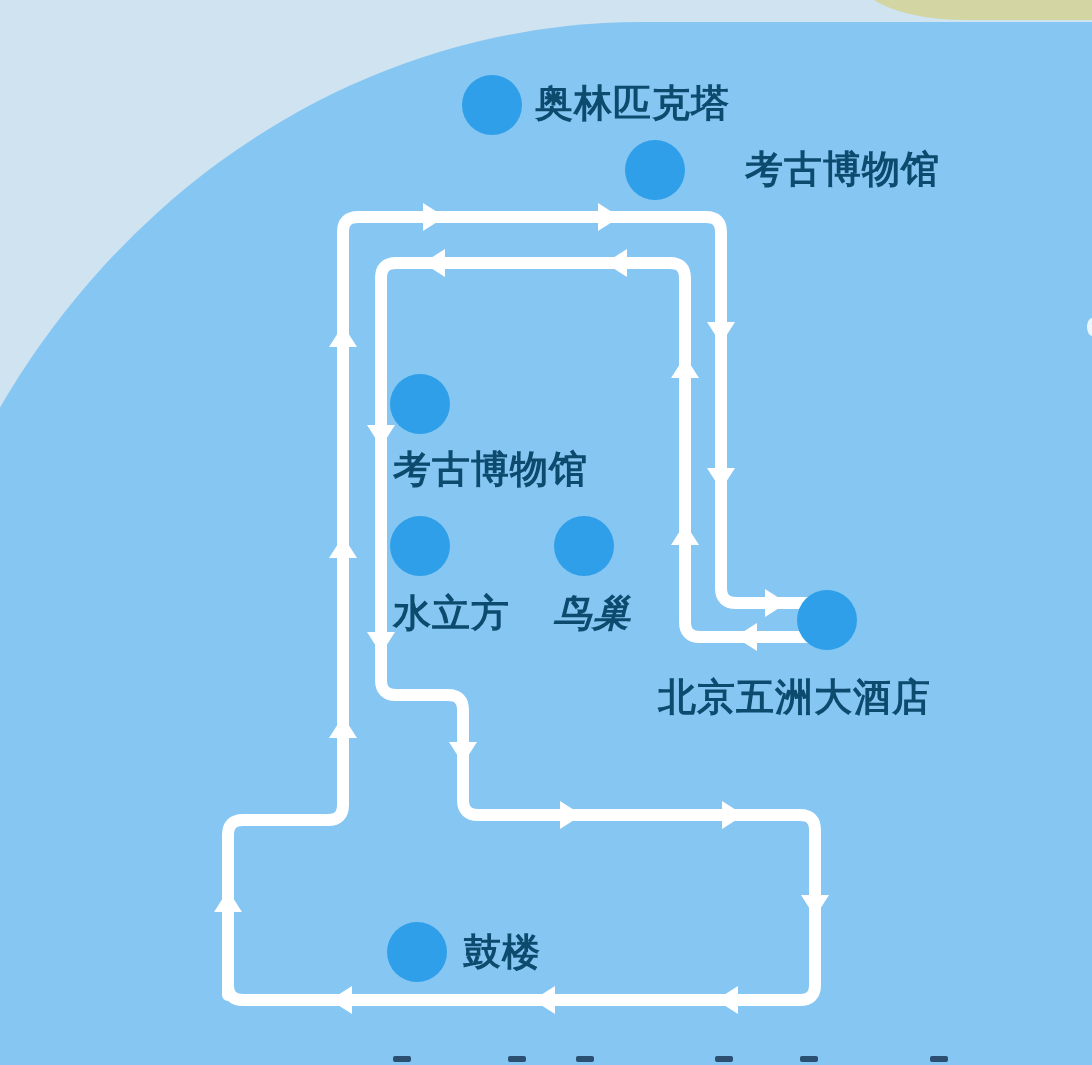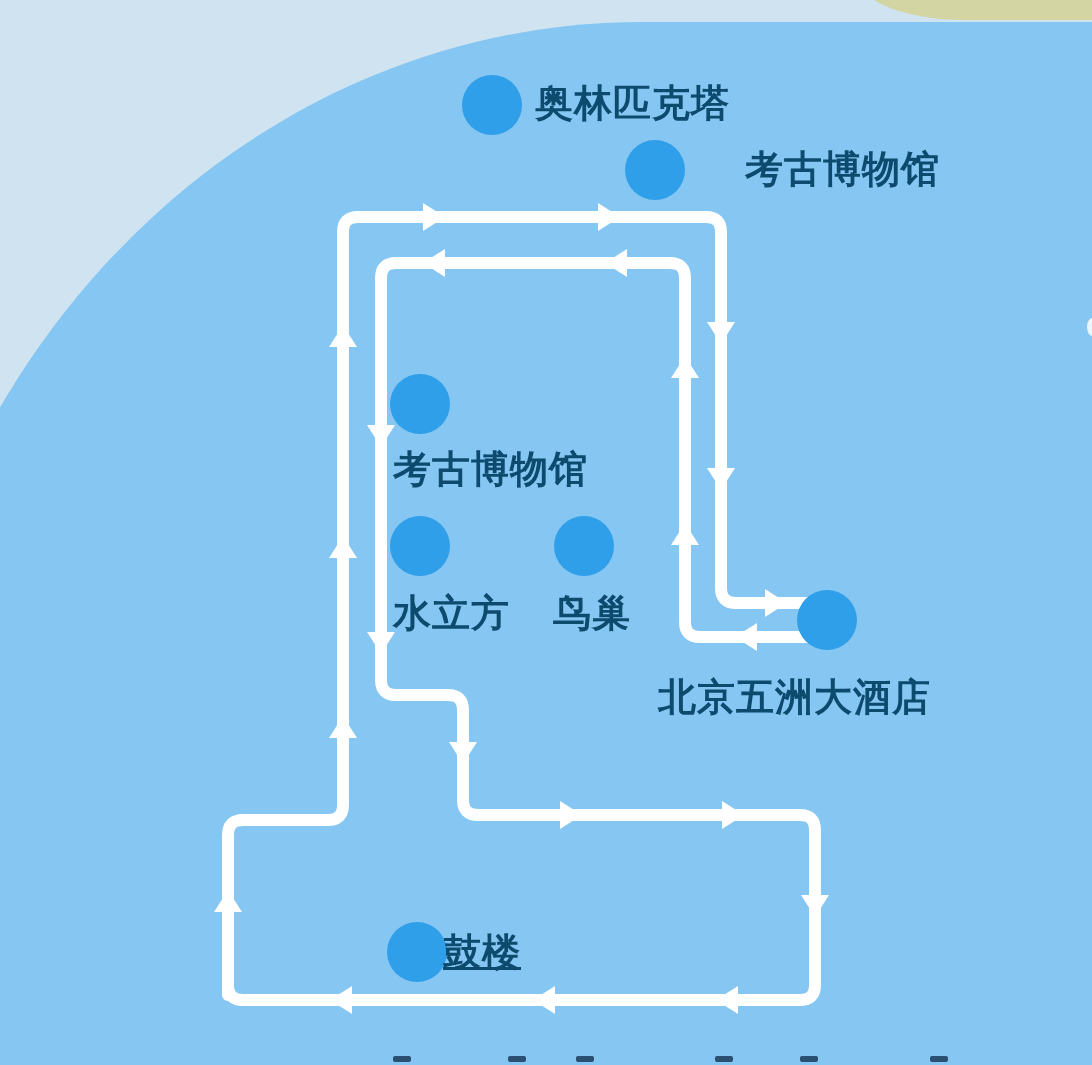--- a/index.html
+++ b/index.html
@@ -101,27 +101,27 @@
 <div class="poi-dot" style="left:625px; top:140px;"></div>
 <div class="poi-label" style="left:698px; top:150px;margin-left:47px;">考古博物馆</div>
 
 <div class="poi-dot" style="left:390px; top:374px;"></div>
 <div class="poi-label" style="left:393px; top:450px;">考古博物馆</div>
 
 <div class="poi-dot" style="left:390px; top:516px;"></div>
 <div class="poi-label" style="left:393px; top:594px;font-family:Liberation Serif, serif;">水立方</div>
 
 <div class="poi-dot" style="left:554px; top:516px;"></div>
-<div class="poi-label" style="left:553px; top:594px;">鸟巢</div>
+<div class="poi-label" style="left:553px; top:594px;font-style:italic;">鸟巢</div>
 
 <div class="poi-dot" style="left:797px; top:590px;"></div>
 <div class="poi-label" style="left:658px; top:678px;text-align:right;">北京五洲大酒店</div>
 
 <div class="poi-dot" style="left:387px; top:922px;"></div>
-<div class="poi-label" style="left:443px; top:933px;text-decoration:underline;">鼓楼</div>
+<div class="poi-label" style="left:463px; top:933px;">鼓楼</div>
 
 <div class="bottom-glyphs">
   <span style="left:393px;"></span>
   <span style="left:508px;"></span>
   <span style="left:576px;"></span>
   <span style="left:715px;"></span>
   <span style="left:800px;"></span>
   <span style="left:930px;"></span>
 </div>
 

